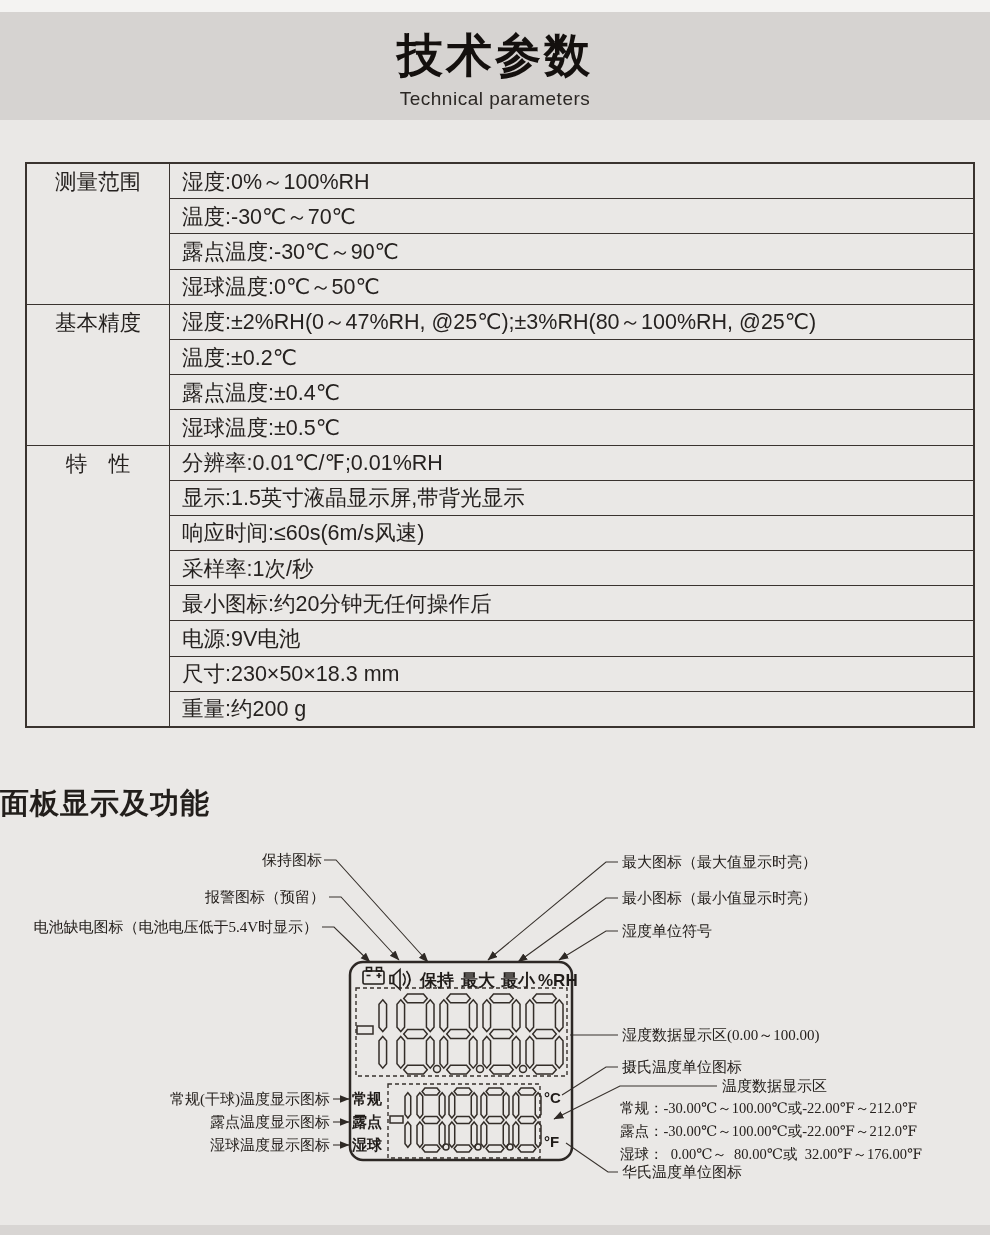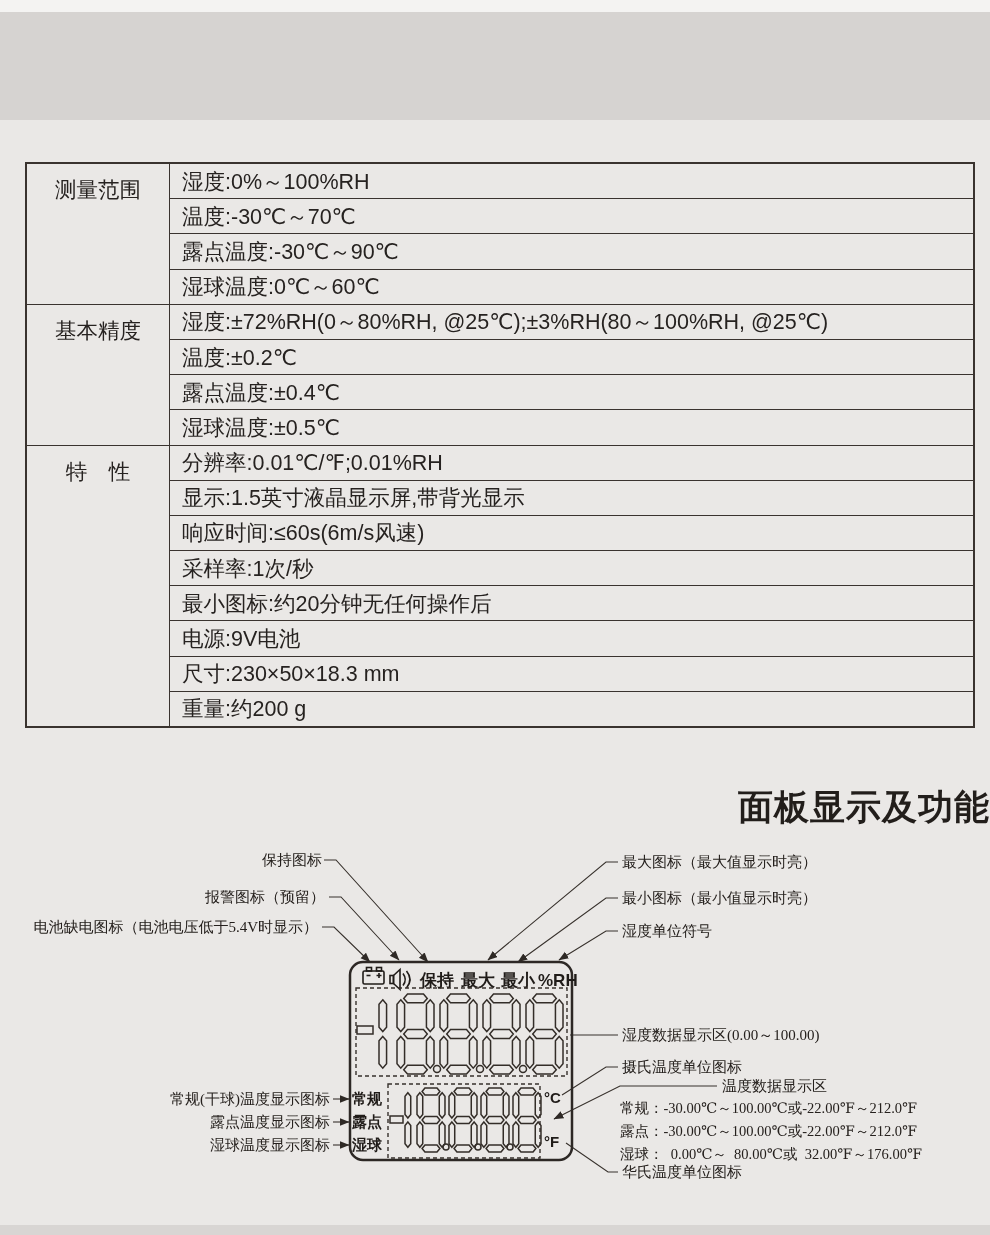--- a/index.html
+++ b/index.html
@@ -9,64 +9,66 @@
     color:#262220;
   }
   .band-top { height:12px; background:#f4f3f2; }
   .header { height:108px; background:#d6d3d1; text-align:center; }
   .header h1 { margin:0; padding-top:13px; font-size:46px; font-weight:bold; color:#14100e; letter-spacing:3px; }
   .header .subtitle { font-size:19px; color:#2b2724; margin-top:1px; letter-spacing:0.5px; }
 
   table.spec { border-collapse:collapse; margin:42px 0 0 25px; width:950px; table-layout:fixed; }
   table.spec { border:2.5px solid #3a332f; }
   table.spec td { border:1.5px solid #3a332f; height:32.2px; font-size:21.5px; font-weight:500; color:#262220; }
-  td.group { width:140px; text-align:center; vertical-align:top; padding-top:11px; }
+  td.group { width:140px; text-align:center; vertical-align:top; padding-top:3px; }
   td.val { padding-left:12px;margin-top:17px; }
 
-  h2.section { margin:56px 0 0 0; text-align:right; font-size:35px; font-weight:bold; color:#221e1b; letter-spacing:1px; }
+  h2.section { margin:56px 0 0 0; text-align:left; font-size:29px; font-weight:bold; color:#221e1b; letter-spacing:1px; }
 
   svg.diagram { position:absolute; left:0; top:810px; }
   svg.diagram text { white-space:pre; }
   .callout-text { font-family:"Liberation Serif","DejaVu Serif",serif; font-size:15px; fill:#25201d; }
   .range-text { font-family:"Liberation Serif","DejaVu Serif",serif; font-size:14.5px; fill:#25201d; }
   .lcd-text { font-family:"Liberation Sans","DejaVu Sans",sans-serif; font-weight:bold; font-size:17px; fill:#201c19; }
   .lcd-small { font-family:"Liberation Sans","DejaVu Sans",sans-serif; font-weight:bold; font-size:15px; fill:#201c19; }
   .ln { fill:none; stroke:#37312c; stroke-width:1.1; }
   .seg { fill:none; stroke:#332d28; stroke-width:1.5; }
   .icon { fill:none; stroke:#201c19; stroke-width:1.6; }
 
   .band-bottom { position:absolute; left:0; bottom:0; width:100%; height:10px; background:#d8d5d3; }
 </style>
 </head>
 <body>
 
 <div class="band-top"></div>
 
 <header class="header">
+  <h1>技术参数</h1>
+  <div class="subtitle">Technical parameters</div>
 </header>
 
 <table class="spec">
   <tbody>
     <tr>
       <td class="group" rowspan="4">测量范围</td>
       <td class="val">湿度:0%～100%RH</td>
     </tr>
     <tr>
         <td class="val">温度:-30℃～70℃</td>
       </tr>
     <tr>
         <td class="val">露点温度:-30℃～90℃</td>
       </tr>
     <tr>
-        <td class="val">湿球温度:0℃～60℃</td>
+        <td class="val">湿球温度:0℃～50℃</td>
       </tr>
 
     <tr>
       <td class="group" rowspan="4">基本精度</td>
-      <td class="val">湿度:±72%RH(0～80%RH, @25℃);±3%RH(80～100%RH, @25℃)</td>
+      <td class="val">湿度:±2%RH(0～47%RH, @25℃);±3%RH(80～100%RH, @25℃)</td>
     </tr>
     <tr>
         <td class="val">温度:±0.2℃</td>
       </tr>
     <tr>
         <td class="val">露点温度:±0.4℃</td>
       </tr>
     <tr>
         <td class="val">湿球温度:±0.5℃</td>
       </tr>

